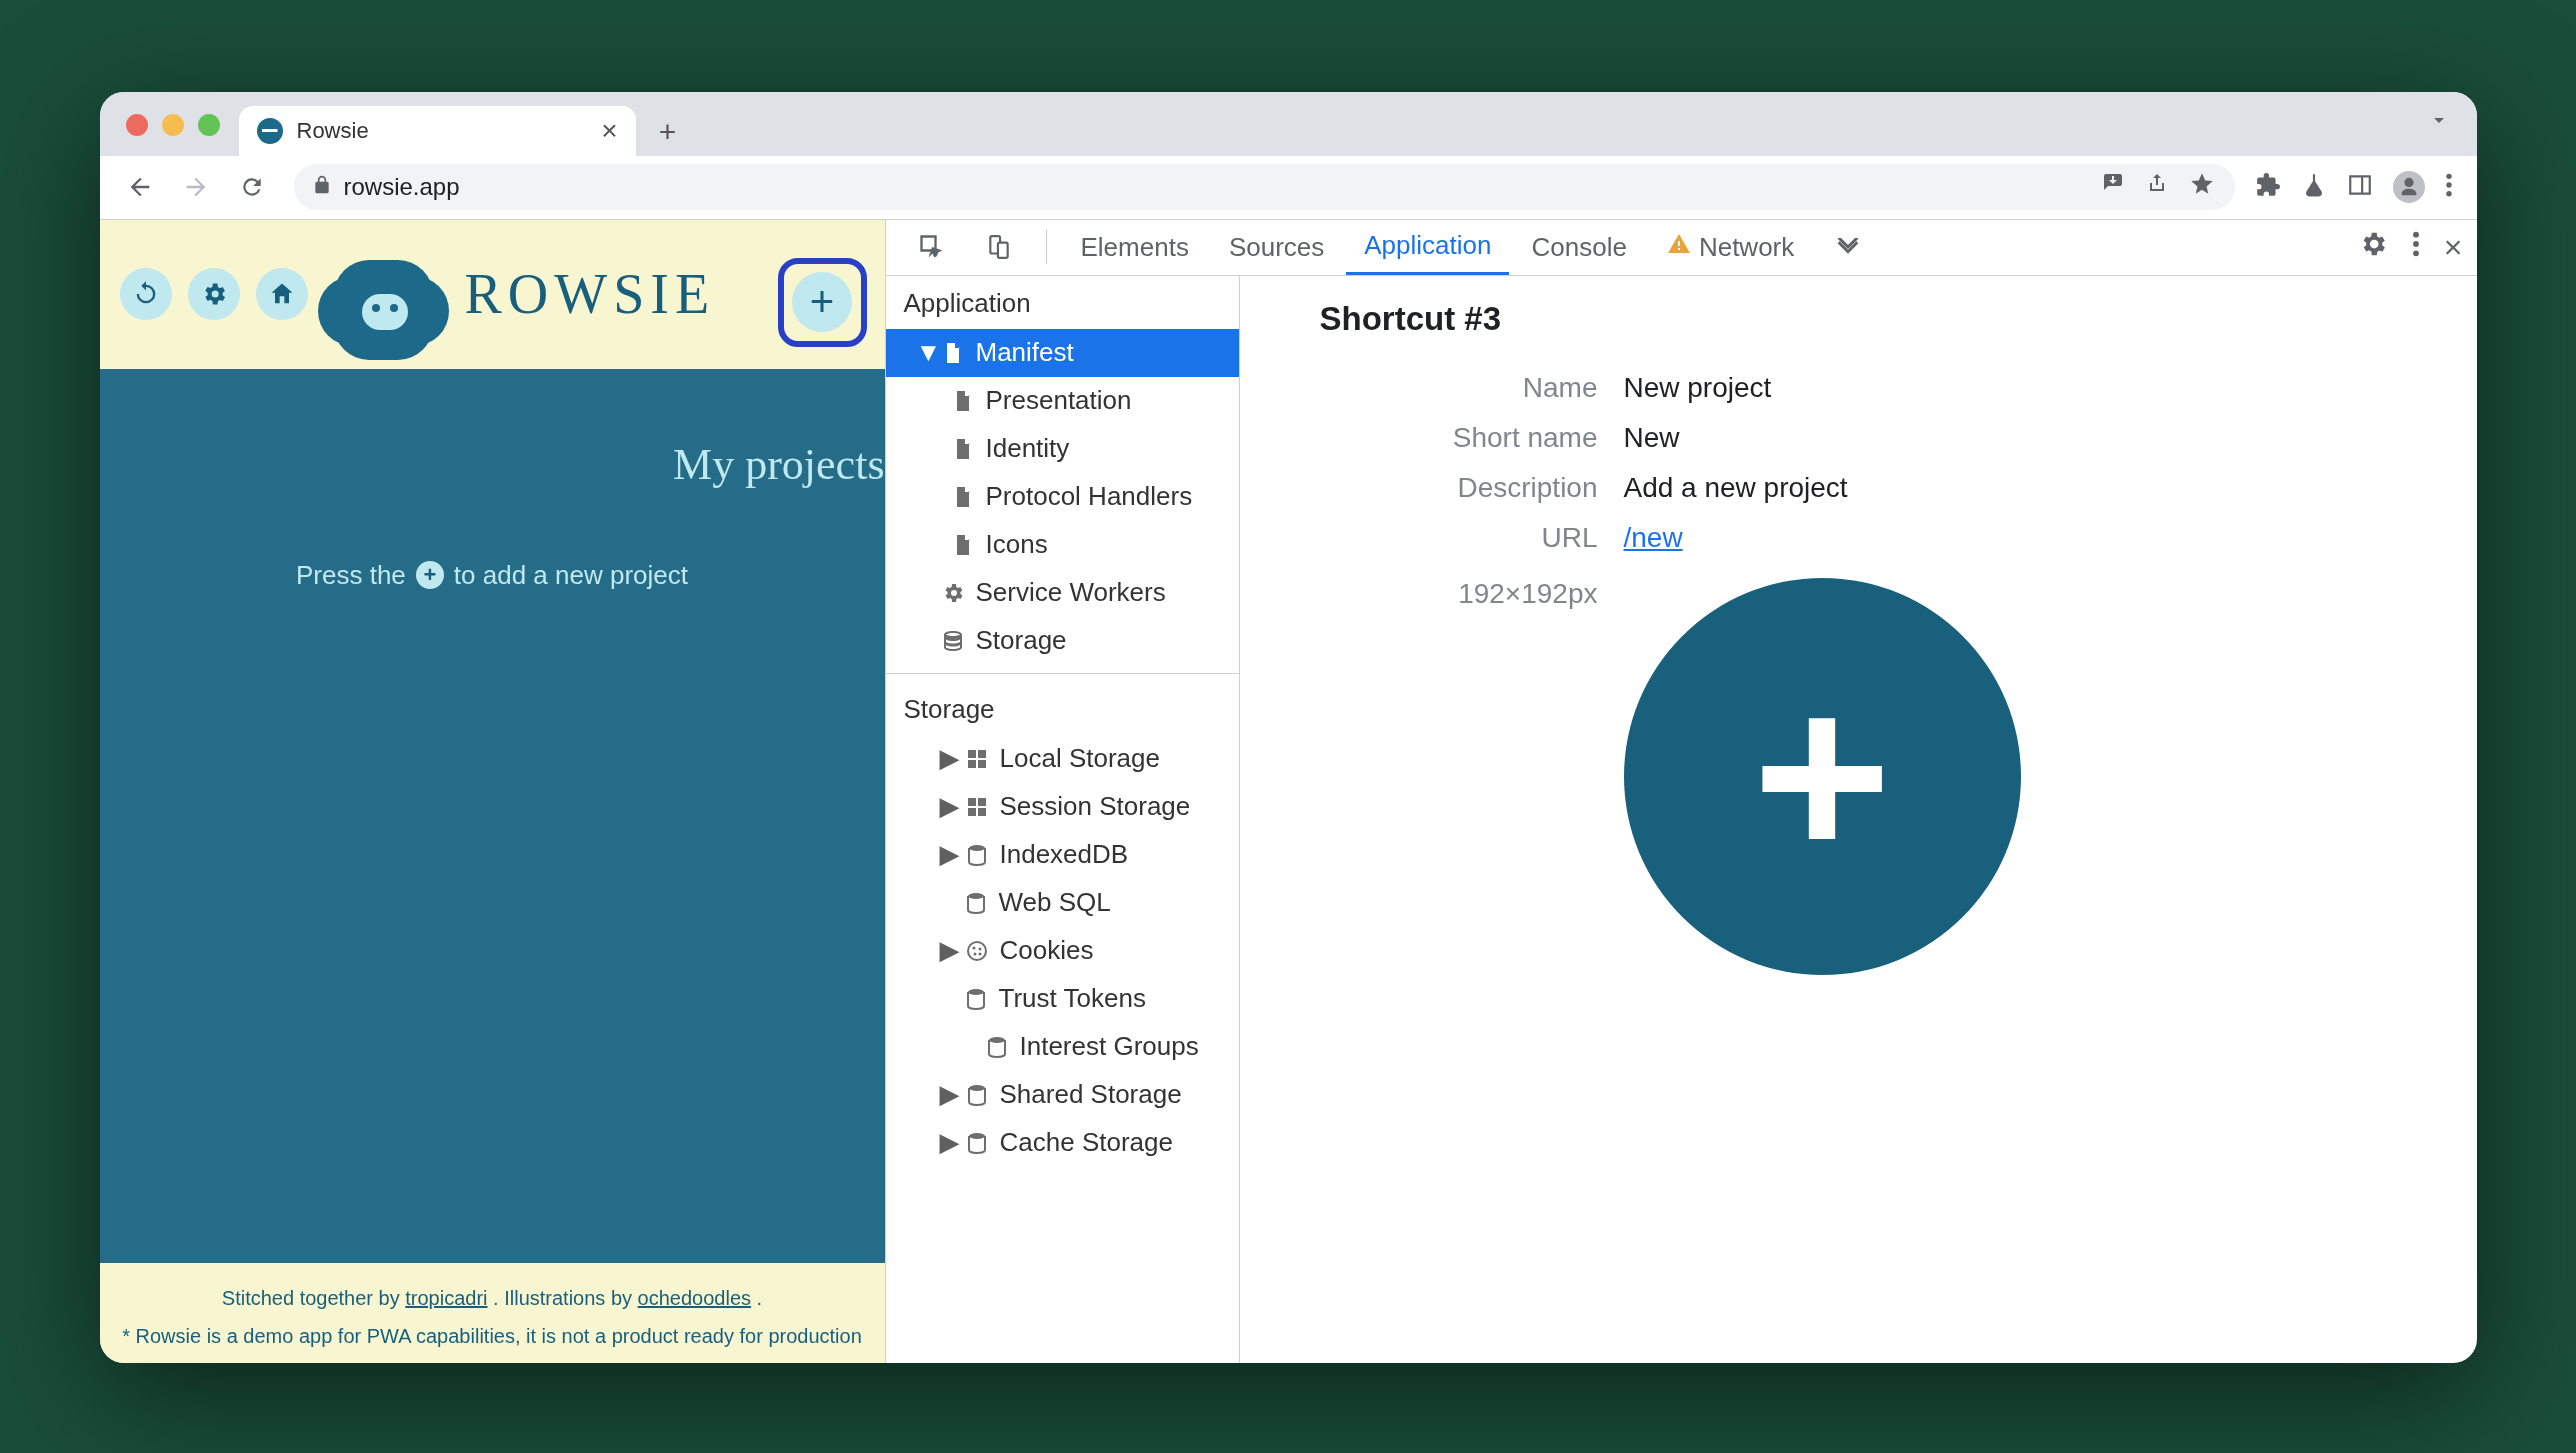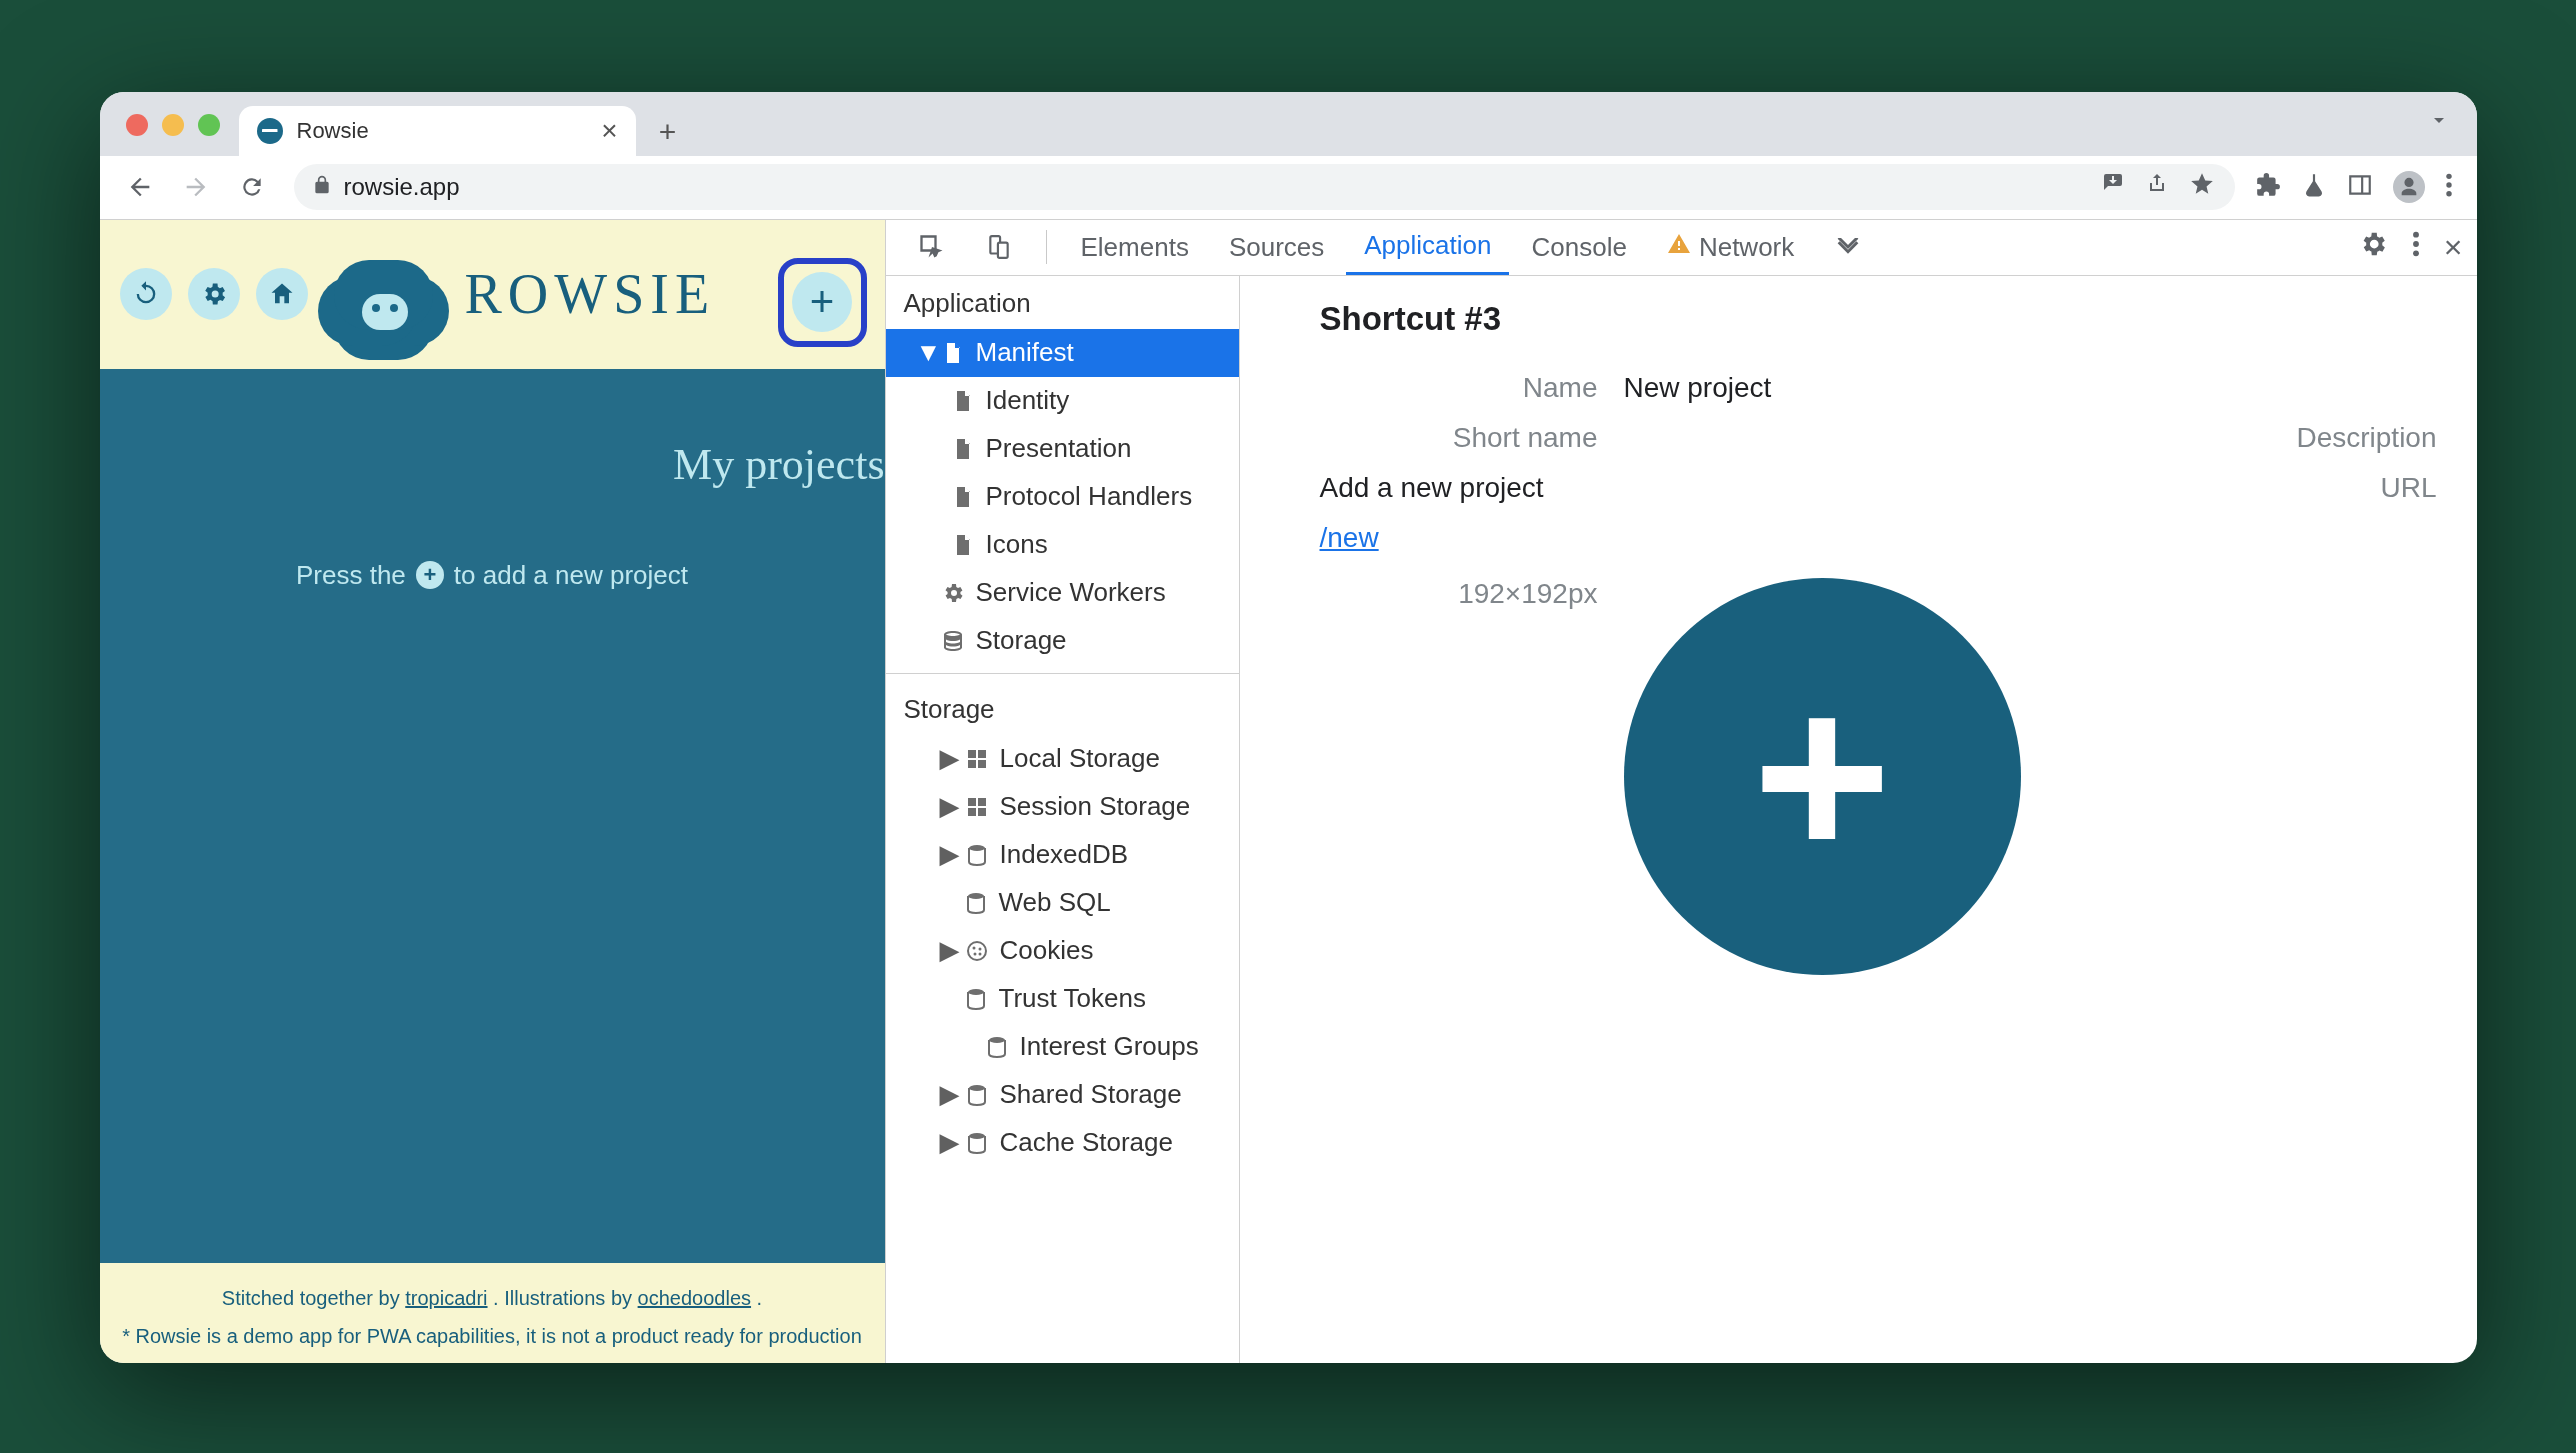--- a/index.html
+++ b/index.html
@@ -300,29 +300,29 @@
                       </svg>
                     </span>
                   <span>Manifest</span>
                 </div>
                 <div class="tree-row child">
                   <span class="ticon">
                       <svg viewBox="0 0 24 24">
                         <path d="M6 2h8l4 4v16H6zM14 2v5h5"></path>
                       </svg>
                     </span>
+                  <span>Presentation</span>
+                </div>
+                <div class="tree-row child">
+                  <span class="ticon">
+                      <svg viewBox="0 0 24 24">
+                        <path d="M6 2h8l4 4v16H6zM14 2v5h5"></path>
+                      </svg>
+                    </span>
                   <span>Identity</span>
-                </div>
-                <div class="tree-row child">
-                  <span class="ticon">
-                      <svg viewBox="0 0 24 24">
-                        <path d="M6 2h8l4 4v16H6zM14 2v5h5"></path>
-                      </svg>
-                    </span>
-                  <span>Presentation</span>
                 </div>
                 <div class="tree-row child">
                   <span class="ticon">
                       <svg viewBox="0 0 24 24">
                         <path d="M6 2h8l4 4v16H6zM14 2v5h5"></path>
                       </svg>
                     </span>
                   <span>Protocol Handlers</span>
                 </div>
                 <div class="tree-row child">
@@ -443,20 +443,21 @@
                 </div>
               </div>
             </div>
 
             <div class="dt-body">
               <div class="dt-heading">Shortcut #3</div>
               <div class="kv">
                 <div class="k">Name</div>
                 <div class="v">New project</div>
                 <div class="k">Short name</div>
+                <div class="v">New</div>
                 <div class="k">Description</div>
                 <div class="v">Add a new project</div>
                 <div class="k">URL</div>
                 <div class="v"><a>/new</a></div>
               </div>
               <div class="big-icon-row">
                 <div class="k">192×192px</div>
                 <div>
                   <div class="big-icon">
                     <span class="plus"></span>

